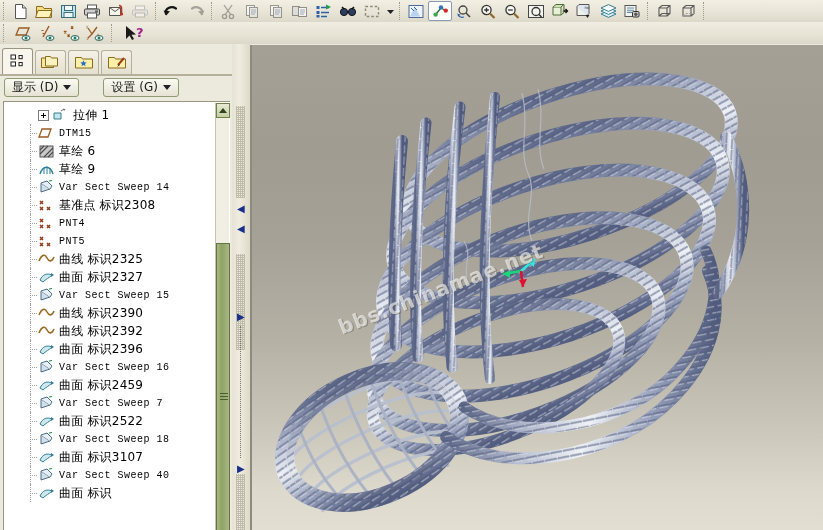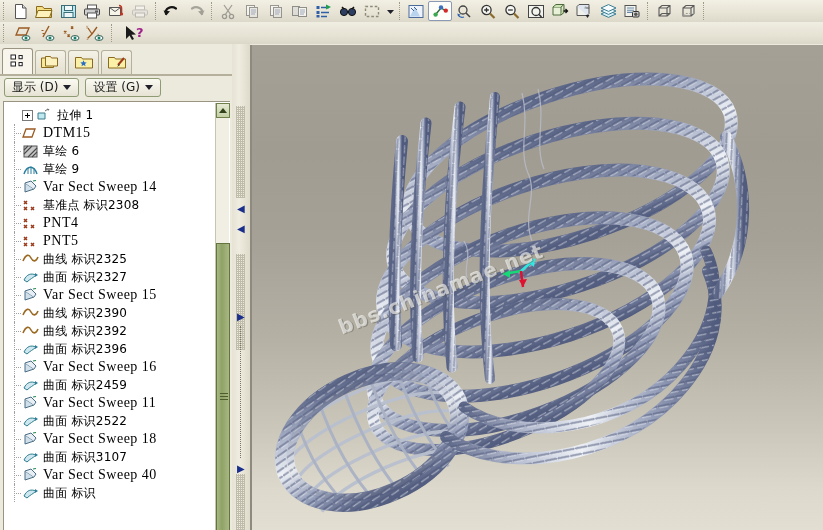--- a/index.html
+++ b/index.html
@@ -70,21 +70,21 @@
     height: 26px;
     border-color: #9a9582;
   }
   #nav-tabline {
     position: absolute; left: 0; top: 30px; width: 232px; height: 2px;
     background: #b5b09b;
   }
 
   #nav-buttons {
     position: absolute; left: 4px; top: 34px;
-    display: flex; gap: 6px;
+    display: flex; gap: 24px;
   }
   .nav-menu-btn {
     height: 19px;
     padding: 0 7px;
     display: flex; align-items: center; gap: 5px;
     background: linear-gradient(180deg,#fbfaf2,#e6e3d4);
     border: 1px solid #8f9b72;
     border-radius: 3px;
     font-size: 12px;
     color: #1a1a1a;
@@ -108,21 +108,21 @@
   }
   #tree-inner {
     position: absolute; left: 0; top: 0;
     width: 212px; height: 100%;
     background: #fff;
     padding-top: 4px;
   }
   .tree-row {
     height: 18px;
     display: flex; align-items: center;
-    padding-left: 4px;
+    padding-left: 20px;
     white-space: nowrap;
     font-size: 12px;
     color: #000;
     position: relative;
   }
   .tree-row .guide {
     width: 14px; height: 18px;
     flex: 0 0 14px;
     position: relative;
   }
@@ -157,22 +157,22 @@
     width: 17px; height: 15px; flex: 0 0 17px;
     margin-right: 4px;
     display: flex; align-items: center; justify-content: center;
   }
   .tree-label {
     font-size: 12px;
     letter-spacing: 0.2px;
     font-family: "DejaVu Sans", sans-serif;
   }
   .tree-label.mono {
-    font-family: Liberation Serif, serif;
-    font-size: 14px;
+    font-family: Liberation Mono, monospace;
+    font-size: 10px;
     letter-spacing: 0.5px;
   }
 
   
   #tree-scroll {
     position: absolute; right: 1px; top: 1px;
     width: 14px; height: 469px;
     background: #f1efe4;
     border-left: 1px solid #c8c4b2;
   }
@@ -745,21 +745,21 @@
           </div>
           <div class="tree-row">
             <span class="guide"></span>
             <span class="tree-icon">
               <svg width="17" height="14" viewBox="0 0 17 14">
                 <path d="M3 12 L3 3 L12 9 Z" fill="#cfe0ea" stroke="#4a6d85" stroke-width="1"></path>
                 <path d="M3 3 L9 1 L14 6 L12 9" fill="#e7eef4" stroke="#4a6d85" stroke-width="1"></path>
                 <path d="M11 1 l3 -0.5" stroke="#2a8f5a" stroke-width="1.2"></path>
               </svg>
             </span>
-            <span class="tree-label mono">Var Sect Sweep 11</span>
+            <span class="tree-label mono">Var Sect Sweep 7</span>
           </div>
           <div class="tree-row">
             <span class="guide"></span>
             <span class="tree-icon">
               <svg width="17" height="13" viewBox="0 0 17 13">
                 <path d="M2 9 C5 3 9 2 14 4 C11 7 8 8 5 11 Z" fill="#cfe7ef" stroke="#2f7d92" stroke-width="1"></path>
                 <path d="M13 2 l3 2 -3 2" fill="#2f7d92"></path>
               </svg>
             </span>
             <span class="tree-label">曲面 标识2522</span>

